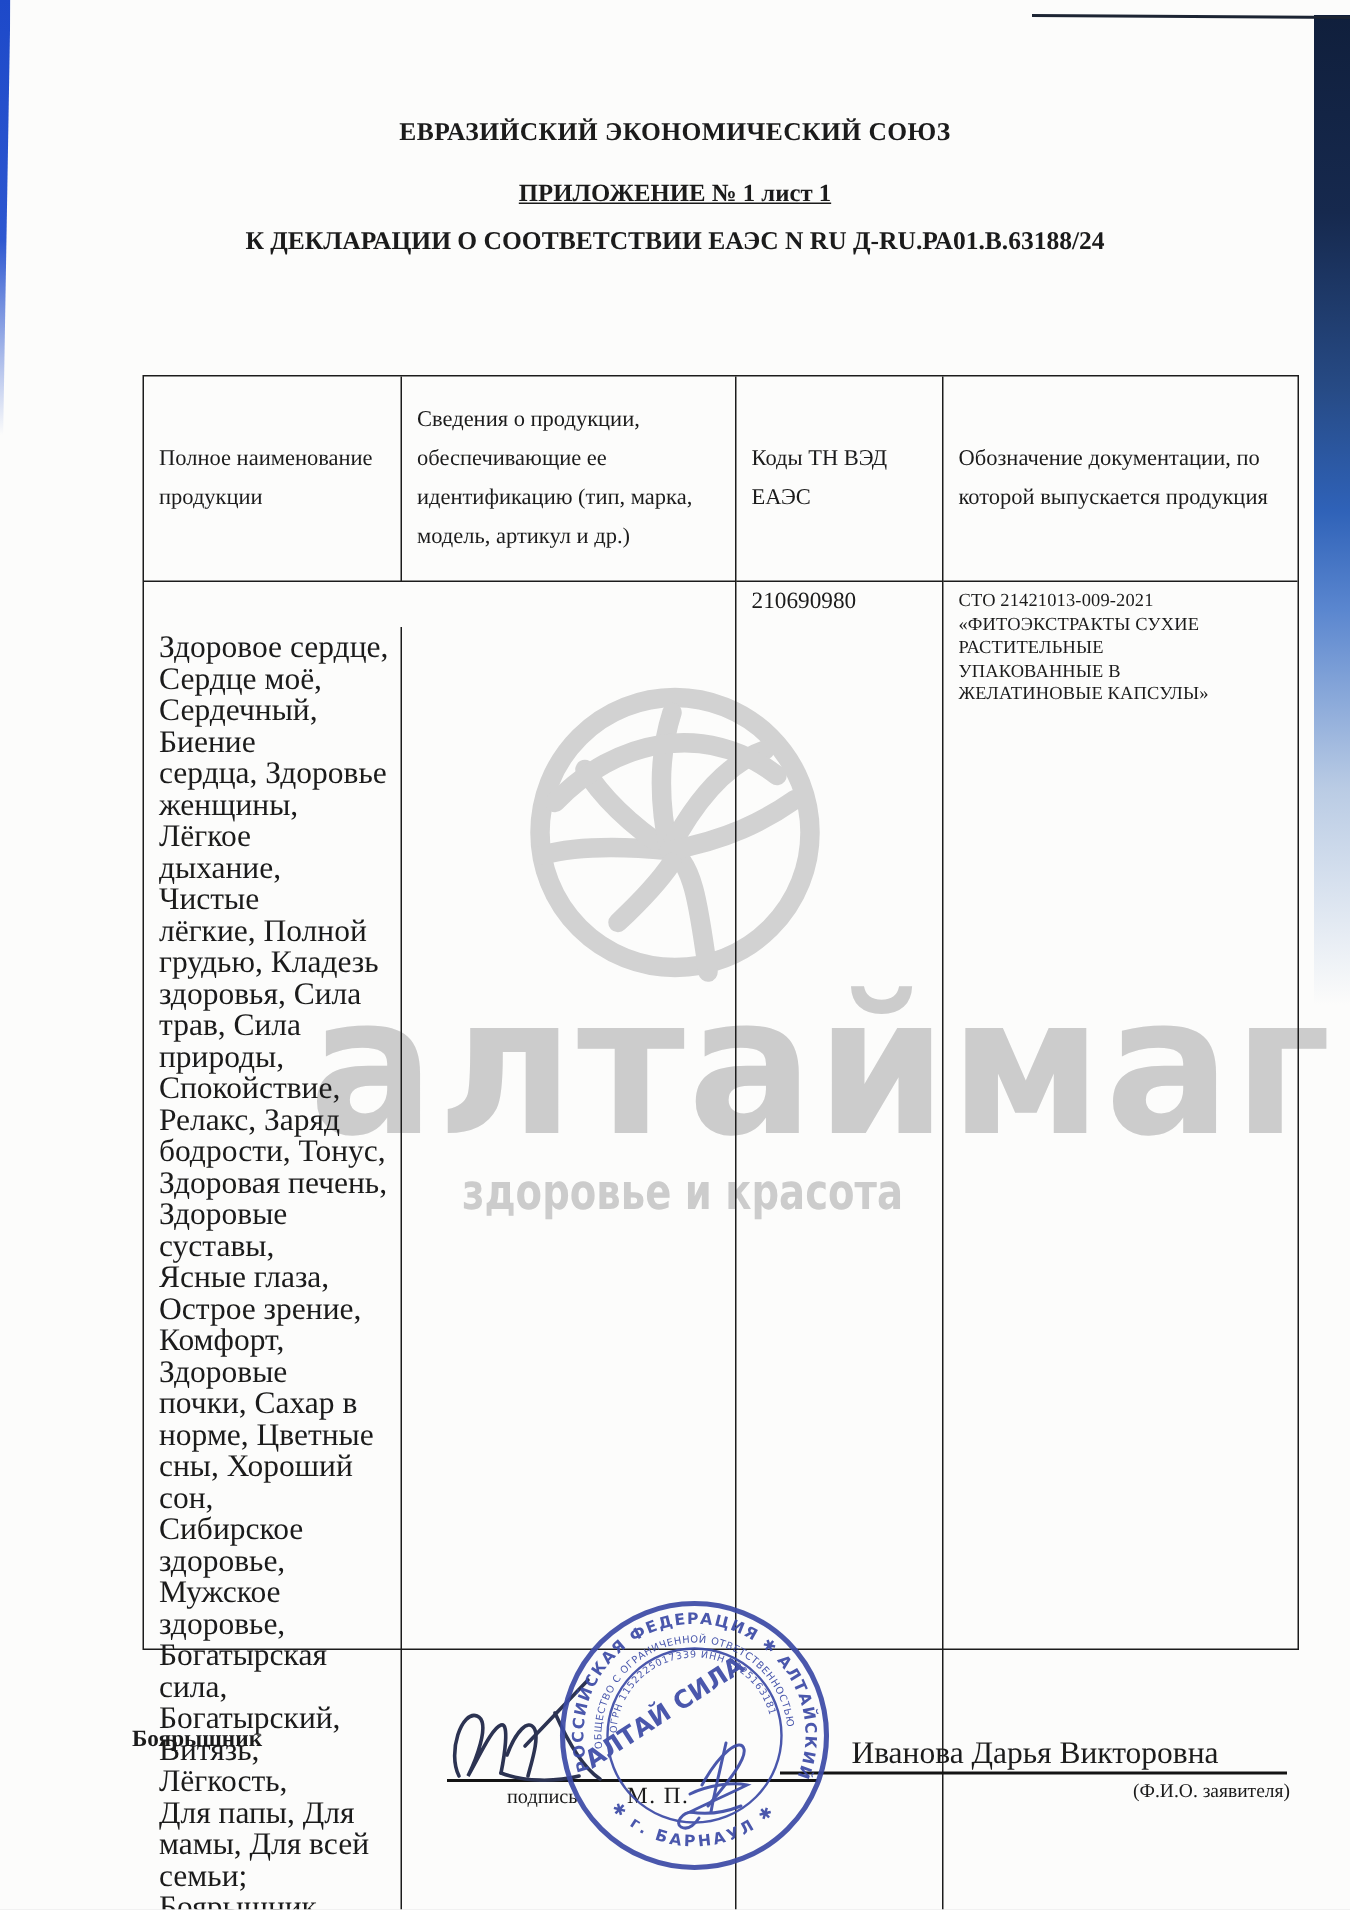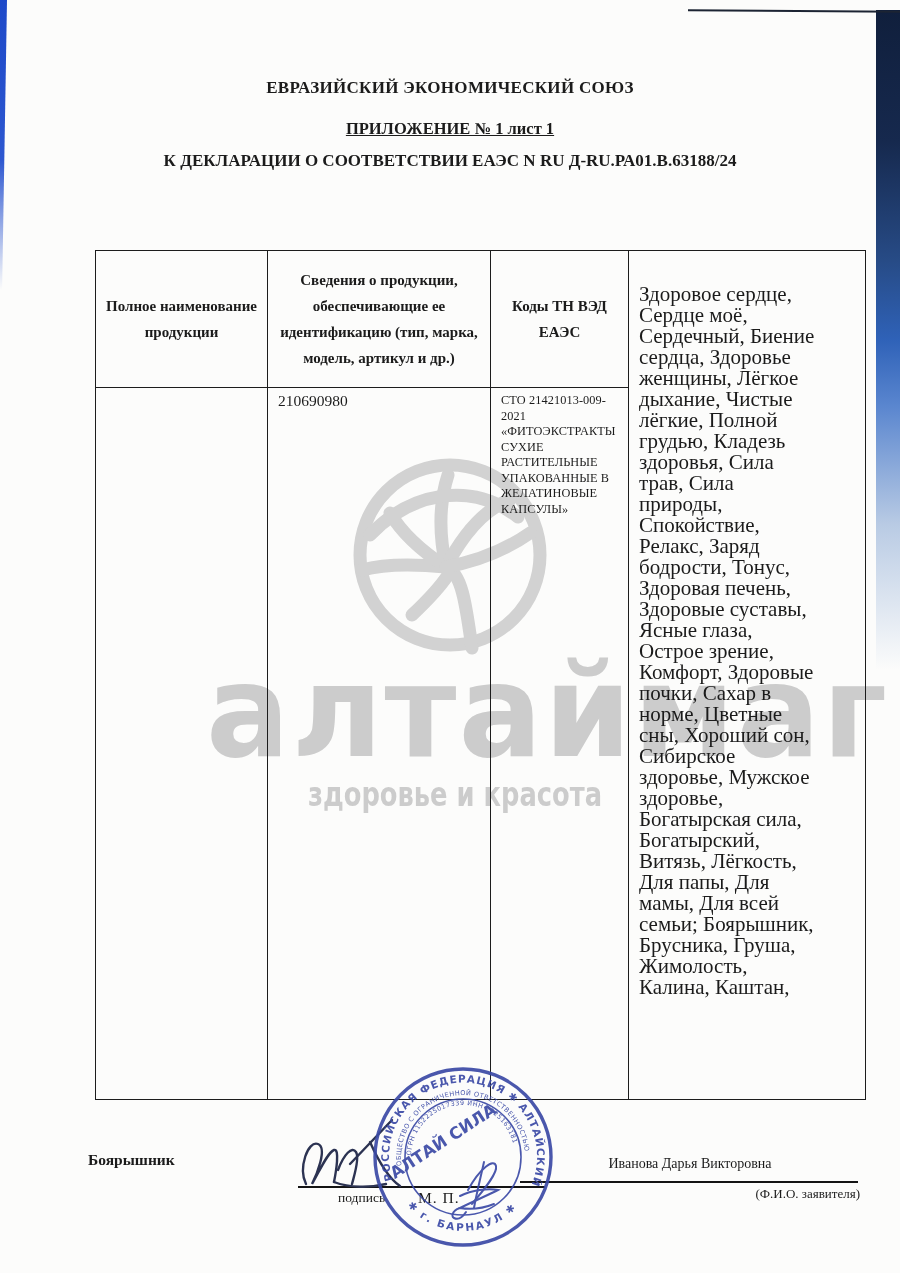--- a/index.html
+++ b/index.html
@@ -29,32 +29,32 @@
   .h3{top:151px;font-size:17px;}
   .subtitle{position:absolute;left:118px;top:204px;width:720px;font-size:15.5px;}
   
   .tbl{position:absolute;left:95px;top:250px;width:771px;height:850px;
     border:1.6px solid #1c1c1c;display:grid;
     grid-template-columns:172px 223px 138px 1fr;grid-template-rows:137px 1fr;
     box-sizing:border-box;background:transparent;}
   .cell{border-right:1.4px solid #1c1c1c;box-sizing:border-box;}
   .cell:nth-child(4n){border-right:none;}
   .th{border-bottom:1.4px solid #1c1c1c;display:flex;align-items:center;justify-content:center;
-    text-align:center;font-size:15px;line-height:1.75;padding:4px 10px;font-weight:bold;}
+    font-size:15px;line-height:1.75;padding:4px 10px;}
   .td{padding:3px 8px 0 10px;}
   .td-products{font-size:21px;line-height:21px;white-space:pre-line;margin-top:30px;}
   .td-code{font-size:15.5px;padding-top:4px;}
   .td-doc{font-size:12.3px;line-height:15.5px;white-space:pre-line;padding-top:5px;letter-spacing:.1px;}
   
   .applicant{position:absolute;left:88px;top:1151px;font-size:15.5px;font-weight:bold;}
   .sig-line{position:absolute;left:298px;top:1186px;width:247px;height:2px;background:#141414;}
   .fio-line{position:absolute;left:520px;top:1181px;width:338px;height:1.8px;background:#141414;}
   .sig-caption{position:absolute;left:338px;top:1190px;font-size:13.5px;}
   .mp-caption{position:absolute;left:418px;top:1189px;font-size:15.5px;letter-spacing:1px;}
-  .fio-name{position:absolute;left:520px;top:1156px;width:340px;text-align:center;font-size:14px;}
+  .fio-name{position:absolute;left:520px;top:1156px;width:340px;text-align:center;font-size:21px;}
   .fio-caption{position:absolute;left:520px;top:1186px;width:340px;text-align:right;font-size:13px;}
   .stamp{position:absolute;left:368px;top:1062px;width:190px;height:190px;opacity:.92;}
   .signature{position:absolute;left:290px;top:1108px;width:160px;height:90px;}
 </style>
 </head>
 <body>
 
 <div class="page">
 
   <div class="edge-left"></div>
@@ -79,20 +79,21 @@
   <div class="wm wm-tagline">здоровье и красота</div>
 
   <div class="hline h1">ЕВРАЗИЙСКИЙ ЭКОНОМИЧЕСКИЙ СОЮЗ</div>
   <div class="hline h2">ПРИЛОЖЕНИЕ № 1 лист 1</div>
   <div class="hline h3">К ДЕКЛАРАЦИИ О СООТВЕТСТВИИ ЕАЭС N RU Д-RU.РА01.В.63188/24</div>
 
   <div class="tbl">
     <div class="cell th">Полное наименование продукции</div>
     <div class="cell th">Сведения о продукции, обеспечивающие ее идентификацию (тип, марка, модель, артикул и др.)</div>
     <div class="cell th">Коды ТН ВЭД ЕАЭС</div>
+    <div class="cell th">Обозначение документации, по которой выпускается продукция</div>
 
     <div class="cell td td-products">Здоровое сердце,
 Сердце моё,
 Сердечный, Биение
 сердца, Здоровье
 женщины, Лёгкое
 дыхание, Чистые
 лёгкие, Полной
 грудью, Кладезь
 здоровья, Сила

